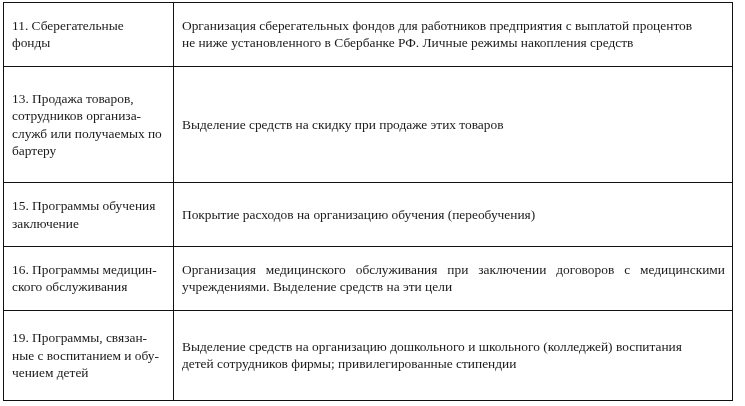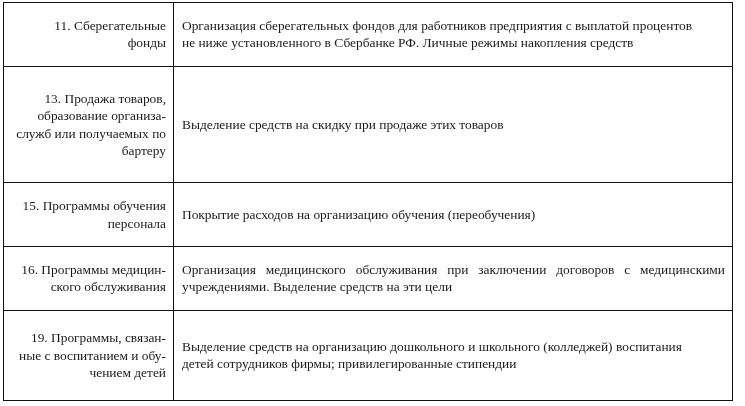--- a/index.html
+++ b/index.html
@@ -38,21 +38,21 @@
     font-size: 13.4px;
     line-height: 1.30;
     vertical-align: middle;
     box-sizing: border-box;
   }
 
   col.col-name { width: 170px; }
   col.col-desc { width: 559px; }
 
   td.cell-name {
-    text-align: right;
+    text-align: left;
     padding-left: 9px;
     padding-right: 5px;
   }
 
   td.cell-desc {
     text-align: left;
     padding-left: 9px;
     padding-right: 9px;
     margin-top: 31px;
   }
@@ -85,32 +85,32 @@
             <span class="line">фонды</span>
           </td>
           <td class="cell-desc align-top">
             <span class="line">Организация сберегательных фондов для работников предприятия с выплатой процентов</span>
             <span class="line">не ниже установленного в Сбербанке РФ. Личные режимы накопления средств</span>
           </td>
         </tr>
         <tr>
           <td class="cell-name align-middle">
             <span class="line">13. Продажа товаров,</span>
-            <span class="line">образование организа-</span>
+            <span class="line">сотрудников организа-</span>
             <span class="line">служб или получаемых по</span>
             <span class="line">бартеру</span>
           </td>
           <td class="cell-desc align-middle">
             <span class="line">Выделение средств на скидку при продаже этих товаров</span>
           </td>
         </tr>
         <tr>
           <td class="cell-name align-middle">
             <span class="line">15. Программы обучения</span>
-            <span class="line">персонала</span>
+            <span class="line">заключение</span>
           </td>
           <td class="cell-desc align-middle">
             <span class="line">Покрытие расходов на организацию обучения (переобучения)</span>
           </td>
         </tr>
         <tr>
           <td class="cell-name align-middle">
             <span class="line">16. Программы медицин-</span>
             <span class="line">ского обслуживания</span>
           </td>

